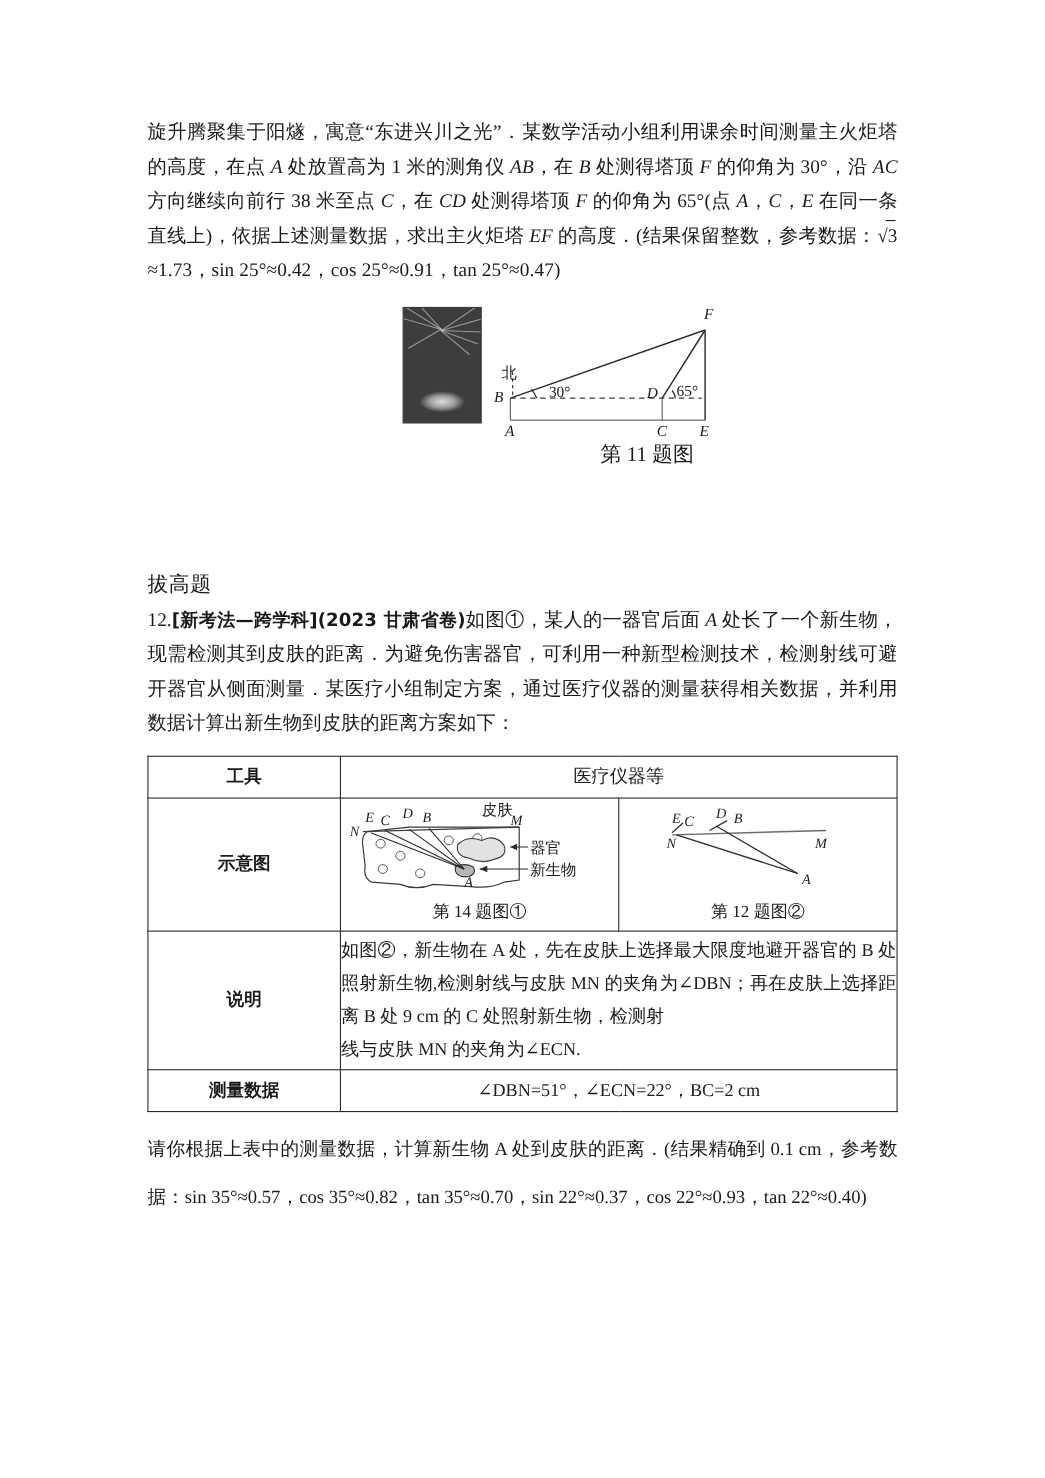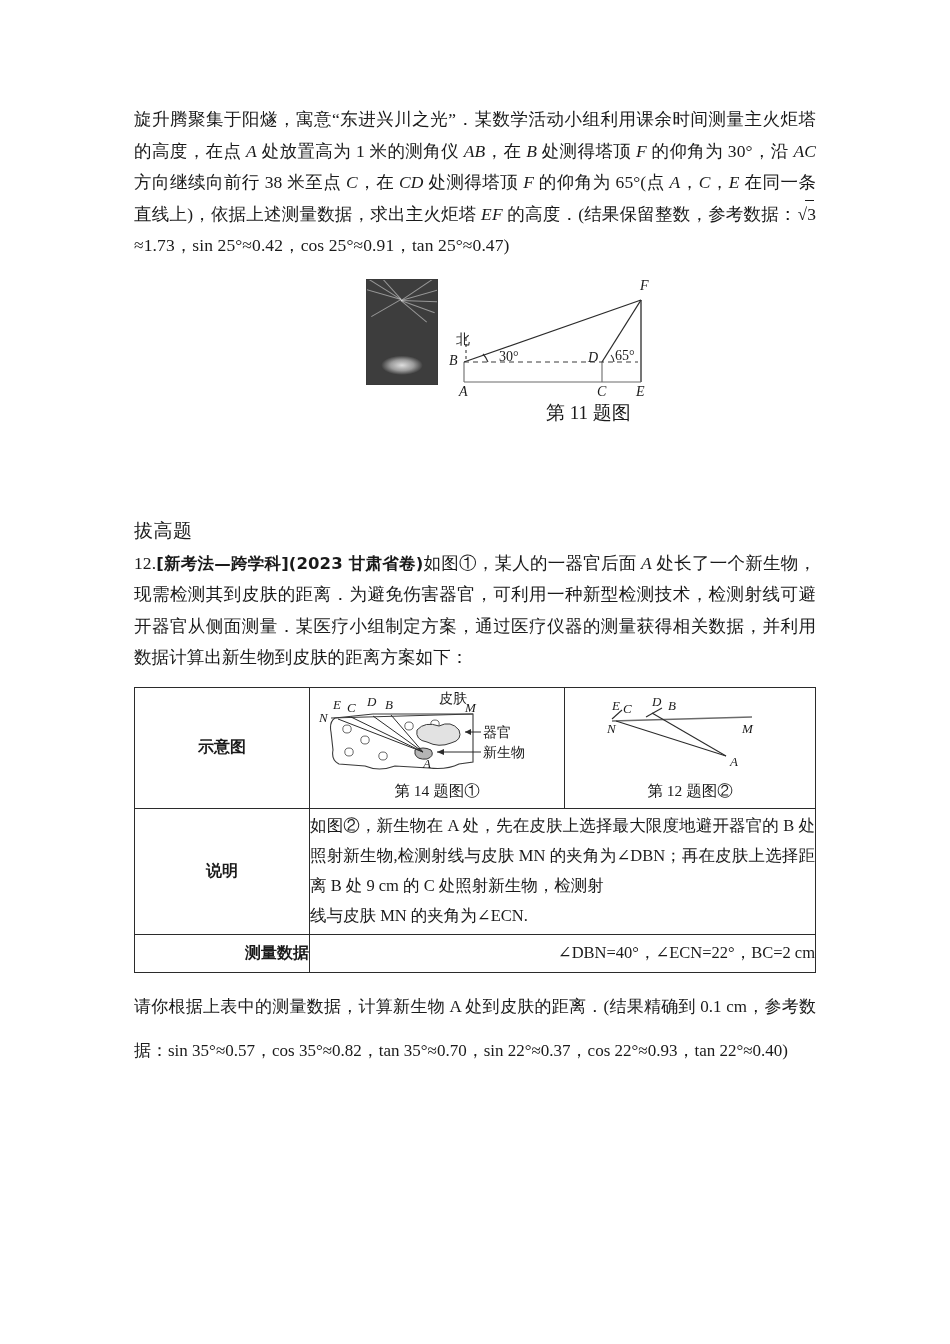--- a/index.html
+++ b/index.html
@@ -133,21 +133,21 @@
     text-align: center;
     font-size: 16.5px;
   }
   td.val.hdr {
     font-family: "DejaVu Sans", "Liberation Sans", sans-serif;
     font-weight: bold;
     font-size: 16.5px;
   }
   tr.r-title td { height: 37px; }
   tr.r-tool  td { height: 37px; }
-  tr.r-data  td { height: 37px; text-align: right; }
+  tr.r-data  td { height: 37px; }
   tr.r-fig   td { height: 120px; }
   tr.r-note  td { height: 125px; }
 
   td.figcell {
     width: 254px;
     text-align: center;
   }
   td.figcell2 { text-align: center; }
 
   .figbox {
@@ -248,20 +248,24 @@
 
     <div class="sec-head">拔高题</div>
 
     <div class="para p12-text">
       <span>12.</span><span class="bold">[新考法—跨学科]</span><span class="bold">(2023 甘肃省卷)</span><span>如图①，某人的一器官后面 </span><span class="ital">A</span><span> 处长了一个新生物，现需检测其到皮肤的距离．为避免伤害器官，可利用一种新型检测技术，检测射线可避开器官从侧面测量．某医疗小组制定方案，通过医疗仪器的测量获得相关数据，并利用数据计算出新生物到皮肤的距离方案如下：</span>
     </div>
 
     <table class="scheme">
       <tbody>
 
+        <tr class="r-tool">
+          <td class="lbl">工具</td>
+          <td class="val" colspan="2">医疗仪器等</td>
+        </tr>
 
         <tr class="r-fig">
           <td class="lbl">示意图</td>
 
           <td class="figcell">
             <div class="figbox">
               <svg width="248" height="96" viewBox="0 0 248 96" style="margin:0 auto;">
 
                 <path d="M 22 30 Q 16 34 18 44 L 20 62 Q 18 72 26 76 L 52 78 Q 66 84 82 78
                          L 116 80 Q 134 82 146 76 L 160 74 L 160 26 L 108 26 L 60 26 Z" fill="#ffffff" stroke="#3a3a3a" stroke-width="1.1"></path>
@@ -336,21 +340,21 @@
           <td class="lbl">说明</td>
           <td class="note" colspan="2">
             <span>如图②，新生物在 </span><span class="ital">A</span><span> 处，先在皮肤上选择最大限度地避开器官的 </span><span class="ital">B</span><span> 处照射新生物,检测射线与皮肤 </span><span class="ital">MN</span><span> 的夹角为∠</span><span class="ital">DBN</span><span>；再在皮肤上选择距离 </span><span class="ital">B</span><span> 处 9 cm 的 </span><span class="ital">C</span><span> 处照射新生物，检测射</span>
             <span class="ctr"><span>线与皮肤 </span><span class="ital">MN</span><span> 的夹角为∠</span><span class="ital">ECN</span><span>.</span></span>
           </td>
         </tr>
 
         <tr class="r-data">
           <td class="lbl">测量数据</td>
           <td class="val" colspan="2">
-            <span>∠</span><span class="ital">DBN</span><span>=40°，∠</span><span class="ital">ECN</span><span>=22°，</span><span class="ital">BC</span><span>=2 cm</span>
+            <span>∠</span><span class="ital">DBN</span><span>=51°，∠</span><span class="ital">ECN</span><span>=22°，</span><span class="ital">BC</span><span>=2 cm</span>
           </td>
         </tr>
       </tbody>
     </table>
 
     <div class="tail">
       <span>请你根据上表中的测量数据，计算新生物 </span><span class="ital">A</span><span> 处到皮肤的距离．(结果精确到 0.1 cm，参考数据：sin 35°≈0.57，cos 35°≈0.82，tan 35°≈0.70，sin 22°≈0.37，cos 22°≈0.93，tan 22°≈0.40)</span>
     </div>
 
   </div>

